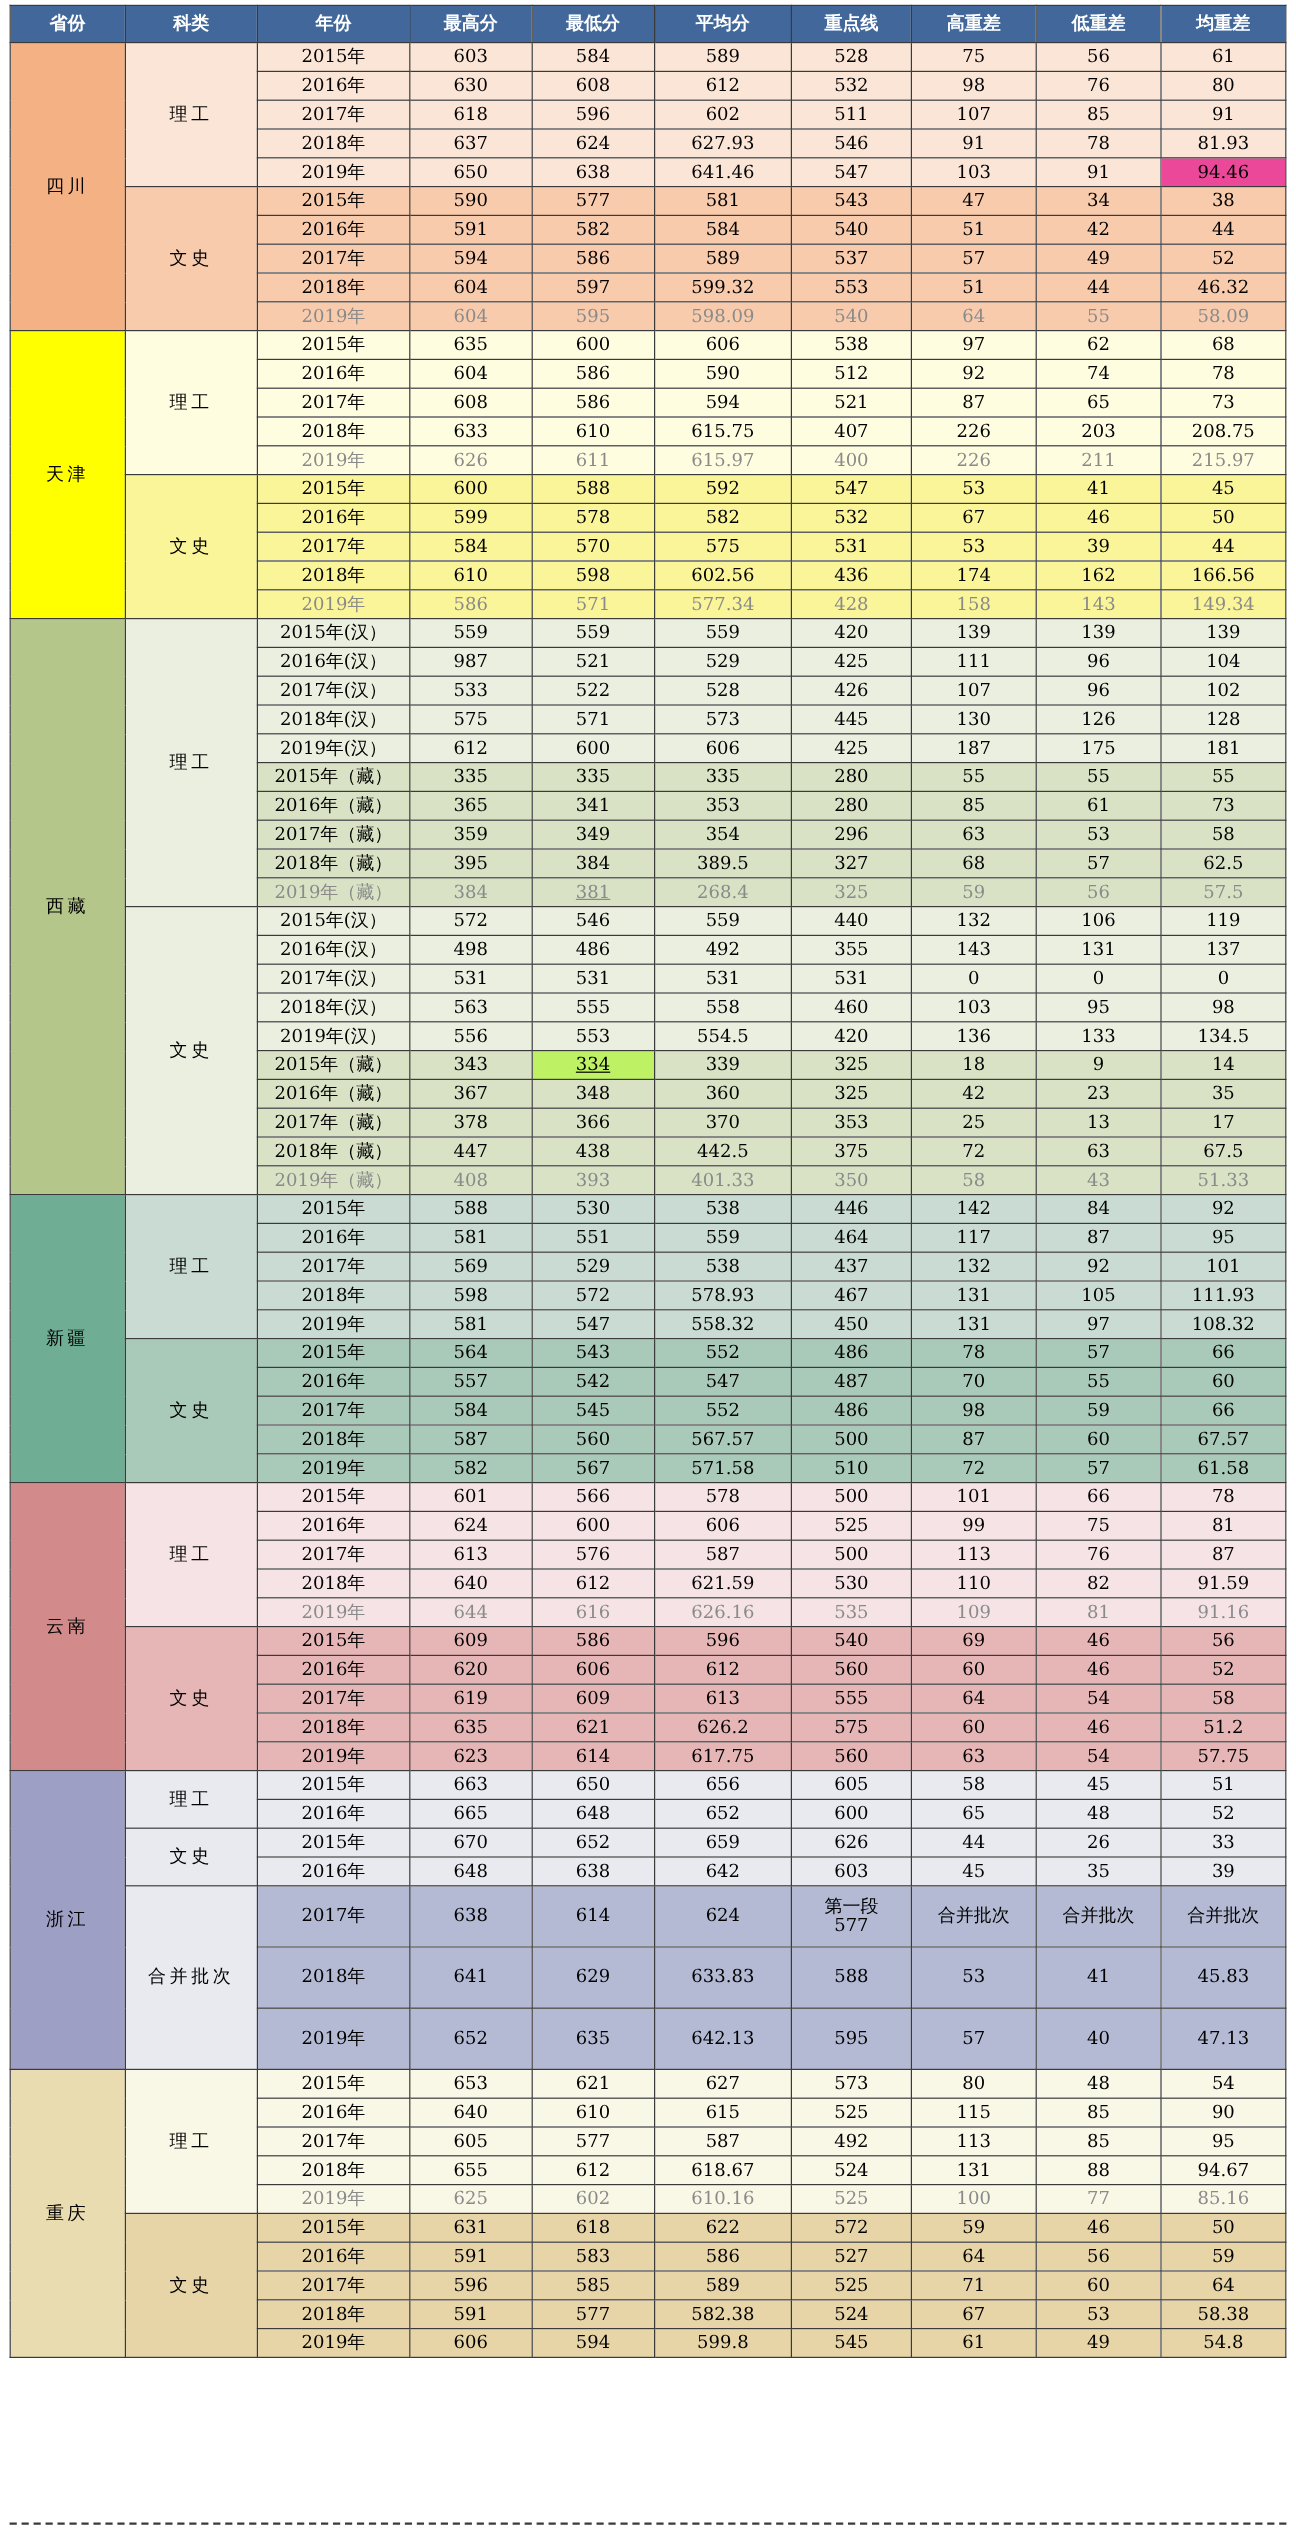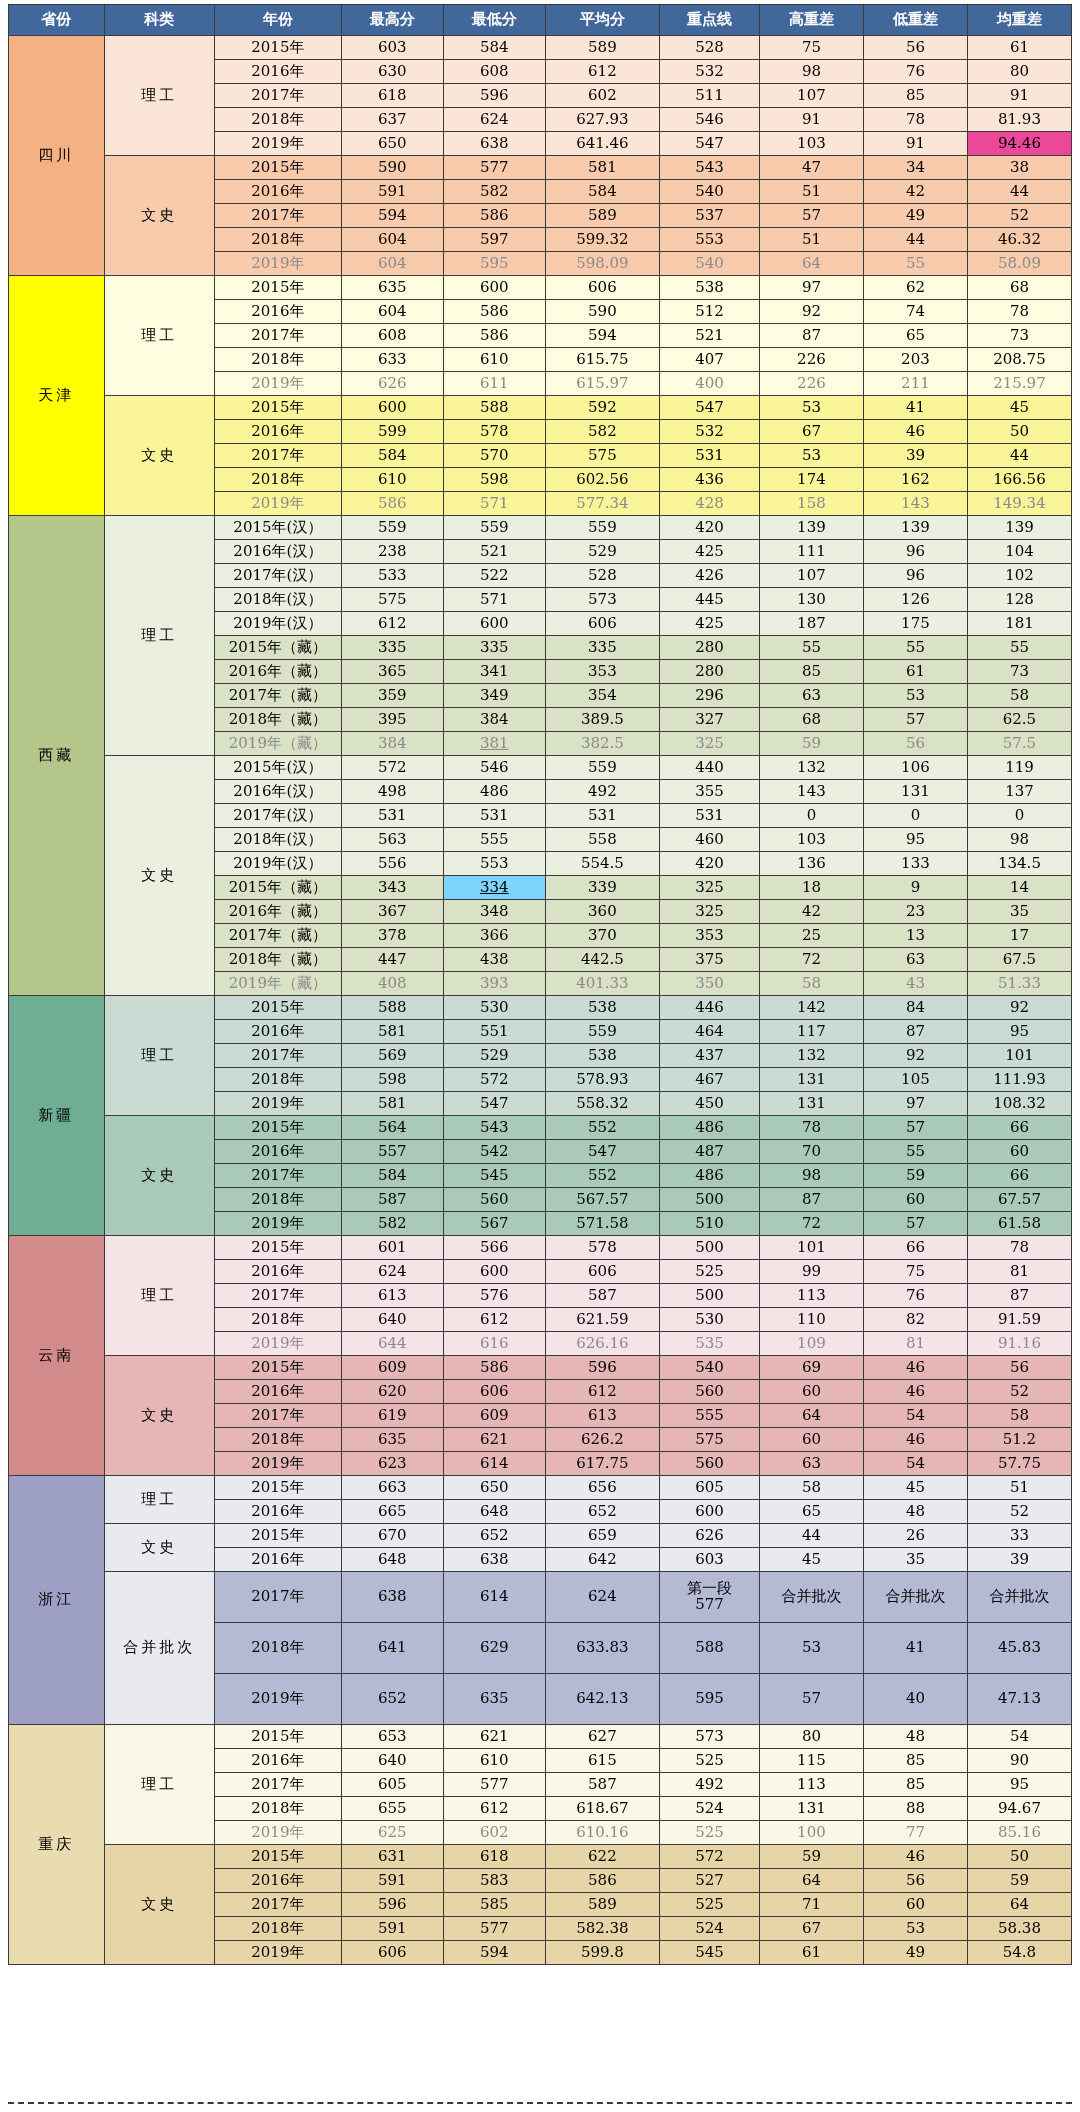--- a/index.html
+++ b/index.html
@@ -291,21 +291,21 @@
           <td class="v" style="background: rgb(234, 239, 224);">559</td>
           <td class="v" style="background: rgb(234, 239, 224);">559</td>
           <td class="v" style="background: rgb(234, 239, 224);">559</td>
           <td class="v" style="background: rgb(234, 239, 224);">420</td>
           <td class="v" style="background: rgb(234, 239, 224);">139</td>
           <td class="v" style="background: rgb(234, 239, 224);">139</td>
           <td class="v" style="background: rgb(234, 239, 224);">139</td>
         </tr>
         <tr class="datarow">
           <td class="yr" style="background: rgb(234, 239, 224);">2016年(汉）</td>
-          <td class="v" style="background: rgb(234, 239, 224);">238</td>
+          <td class="v" style="background: rgb(234, 239, 224);">987</td>
           <td class="v" style="background: rgb(234, 239, 224);">521</td>
           <td class="v" style="background: rgb(234, 239, 224);">529</td>
           <td class="v" style="background: rgb(234, 239, 224);">425</td>
           <td class="v" style="background: rgb(234, 239, 224);">111</td>
           <td class="v" style="background: rgb(234, 239, 224);">96</td>
           <td class="v" style="background: rgb(234, 239, 224);">104</td>
         </tr>
         <tr class="datarow">
           <td class="yr" style="background: rgb(234, 239, 224);">2017年(汉）</td>
           <td class="v" style="background: rgb(234, 239, 224);">533</td>
@@ -373,21 +373,21 @@
           <td class="v" style="background: rgb(217, 226, 196);">389.5</td>
           <td class="v" style="background: rgb(217, 226, 196);">327</td>
           <td class="v" style="background: rgb(217, 226, 196);">68</td>
           <td class="v" style="background: rgb(217, 226, 196);">57</td>
           <td class="v" style="background: rgb(217, 226, 196);">62.5</td>
         </tr>
         <tr class="datarow faded">
           <td class="yr" style="background: rgb(217, 226, 196);">2019年（藏）</td>
           <td class="v" style="background: rgb(217, 226, 196);">384</td>
           <td class="v" style="background: rgb(217, 226, 196); text-decoration: underline;">381</td>
-          <td class="v" style="background: rgb(217, 226, 196);">382.5</td>
+          <td class="v" style="background: rgb(217, 226, 196);">268.4</td>
           <td class="v" style="background: rgb(217, 226, 196);">325</td>
           <td class="v" style="background: rgb(217, 226, 196);">59</td>
           <td class="v" style="background: rgb(217, 226, 196);">56</td>
           <td class="v" style="background: rgb(217, 226, 196);">57.5</td>
         </tr>
         <tr class="datarow grpsep">
           <td class="kelei" rowspan="10" style="background: rgb(234, 239, 224);">文史</td>
           <td class="yr" style="background: rgb(234, 239, 224);">2015年(汉）</td>
           <td class="v" style="background: rgb(234, 239, 224);">572</td>
           <td class="v" style="background: rgb(234, 239, 224);">546</td>
@@ -433,21 +433,21 @@
           <td class="v" style="background: rgb(234, 239, 224);">553</td>
           <td class="v" style="background: rgb(234, 239, 224);">554.5</td>
           <td class="v" style="background: rgb(234, 239, 224);">420</td>
           <td class="v" style="background: rgb(234, 239, 224);">136</td>
           <td class="v" style="background: rgb(234, 239, 224);">133</td>
           <td class="v" style="background: rgb(234, 239, 224);">134.5</td>
         </tr>
         <tr class="datarow subsep">
           <td class="yr" style="background: rgb(217, 226, 196);">2015年（藏）</td>
           <td class="v" style="background: rgb(217, 226, 196);">343</td>
-          <td class="v" style="background: #7dd3fc; text-decoration: underline;">334</td>
+          <td class="v" style="background: #bef264; text-decoration: underline;">334</td>
           <td class="v" style="background: rgb(217, 226, 196);">339</td>
           <td class="v" style="background: rgb(217, 226, 196);">325</td>
           <td class="v" style="background: rgb(217, 226, 196);">18</td>
           <td class="v" style="background: rgb(217, 226, 196);">9</td>
           <td class="v" style="background: rgb(217, 226, 196);">14</td>
         </tr>
         <tr class="datarow">
           <td class="yr" style="background: rgb(217, 226, 196);">2016年（藏）</td>
           <td class="v" style="background: rgb(217, 226, 196);">367</td>
           <td class="v" style="background: rgb(217, 226, 196);">348</td>

